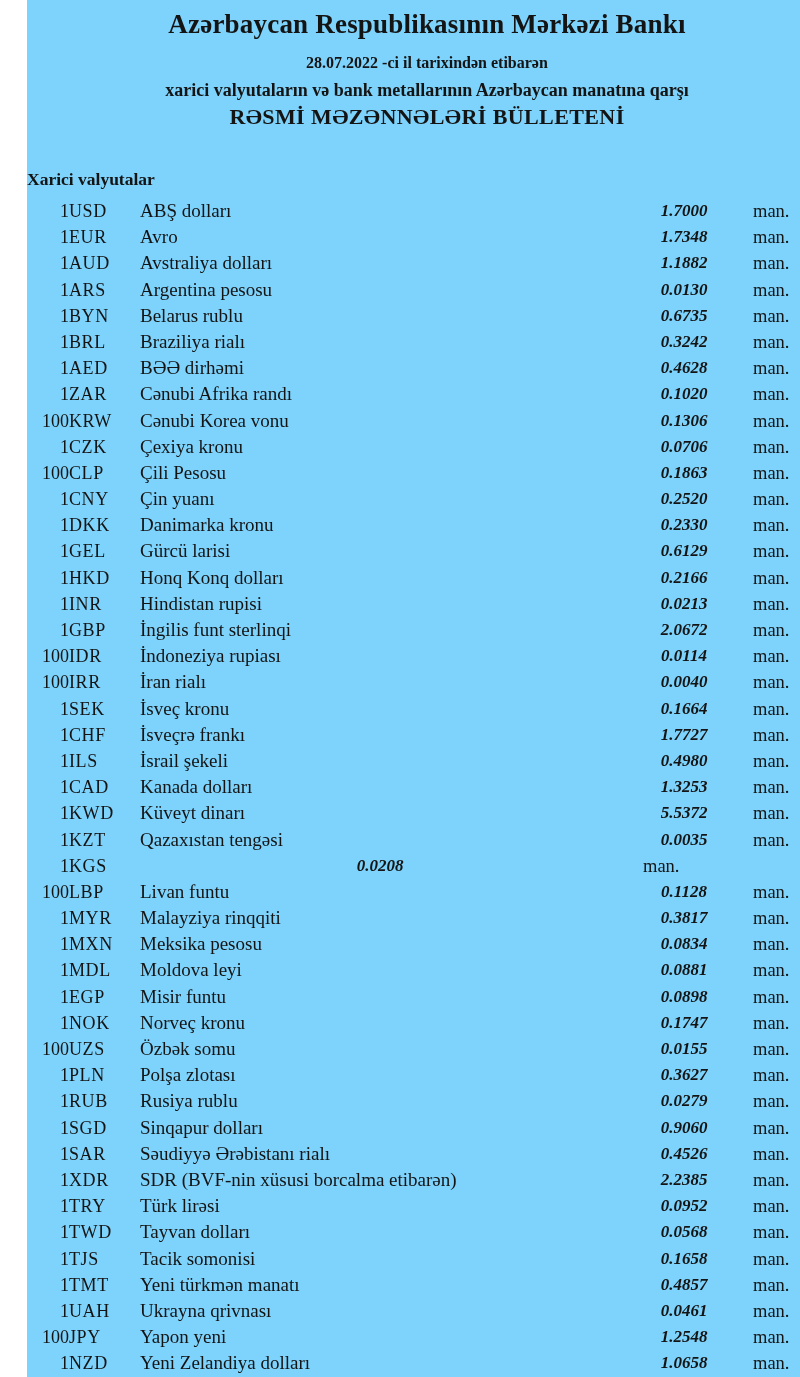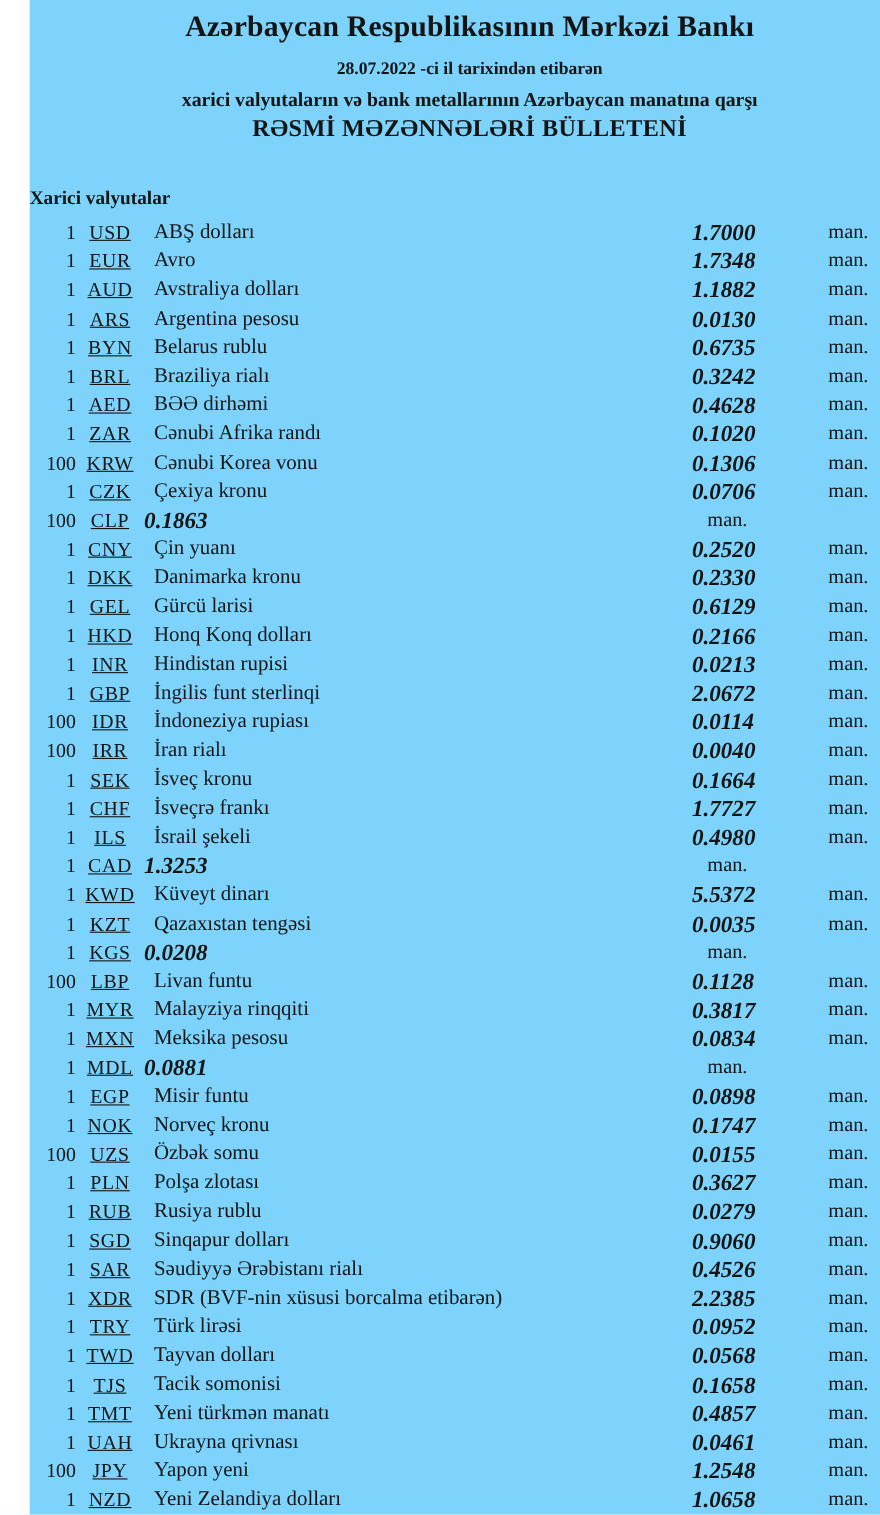--- a/index.html
+++ b/index.html
@@ -62,33 +62,31 @@
     grid-template-columns: 42px 62px 1fr 110px 58px;
     line-height: 26.2px;
     height: 26.2px;
     white-space: nowrap;
   }
   .qty {
     text-align: right;
     font-size: 18px;
   }
   .code {
-    text-align: center;
     font-size: 18px;
     letter-spacing: 0.6px;
-    text-decoration: underline;
   }
   .name {
     padding-left: 9px;
     font-size: 19px;
     overflow: hidden;
   }
   .rate {
-    text-align: left;
-    font-size: 21px;
+    text-align: center;
+    font-size: 17px;
     font-weight: bold;
     font-style: italic;
   }
   .unit {
     padding-left: 14px;
     font-size: 18.5px;
   }
 </style>
 </head>
 <body>
@@ -181,20 +179,21 @@
     <span class="qty">1</span>
     <span class="code">CZK</span>
     <span class="name">Çexiya kronu</span>
     <span class="rate">0.0706</span>
     <span class="unit">man.</span>
   </div>
 
   <div class="row">
     <span class="qty">100</span>
     <span class="code">CLP</span>
+    <span class="name">Çili Pesosu</span>
     <span class="rate">0.1863</span>
     <span class="unit">man.</span>
   </div>
 
   <div class="row">
     <span class="qty">1</span>
     <span class="code">CNY</span>
     <span class="name">Çin yuanı</span>
     <span class="rate">0.2520</span>
     <span class="unit">man.</span>
@@ -276,20 +275,21 @@
     <span class="qty">1</span>
     <span class="code">ILS</span>
     <span class="name">İsrail şekeli</span>
     <span class="rate">0.4980</span>
     <span class="unit">man.</span>
   </div>
 
   <div class="row">
     <span class="qty">1</span>
     <span class="code">CAD</span>
+    <span class="name">Kanada dolları</span>
     <span class="rate">1.3253</span>
     <span class="unit">man.</span>
   </div>
 
   <div class="row">
     <span class="qty">1</span>
     <span class="code">KWD</span>
     <span class="name">Küveyt dinarı</span>
     <span class="rate">5.5372</span>
     <span class="unit">man.</span>
@@ -330,20 +330,21 @@
     <span class="qty">1</span>
     <span class="code">MXN</span>
     <span class="name">Meksika pesosu</span>
     <span class="rate">0.0834</span>
     <span class="unit">man.</span>
   </div>
 
   <div class="row">
     <span class="qty">1</span>
     <span class="code">MDL</span>
+    <span class="name">Moldova leyi</span>
     <span class="rate">0.0881</span>
     <span class="unit">man.</span>
   </div>
 
   <div class="row">
     <span class="qty">1</span>
     <span class="code">EGP</span>
     <span class="name">Misir funtu</span>
     <span class="rate">0.0898</span>
     <span class="unit">man.</span>

